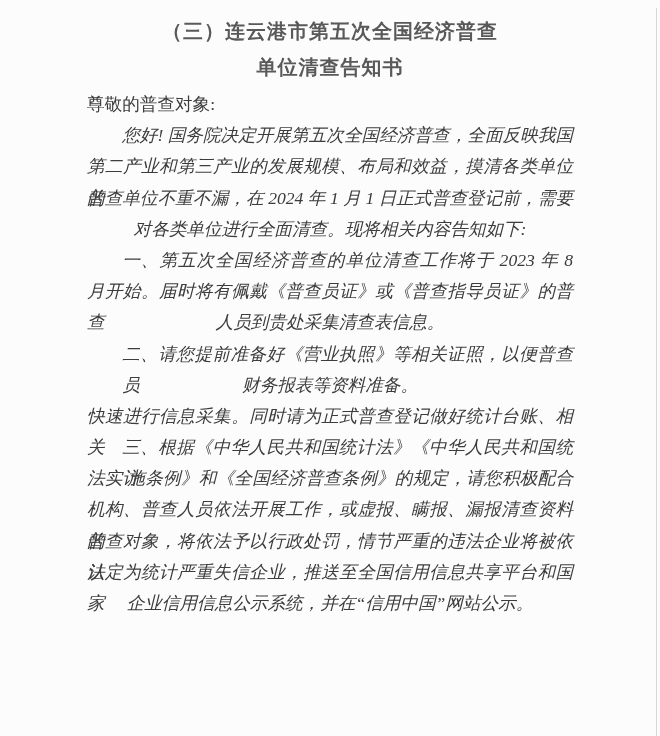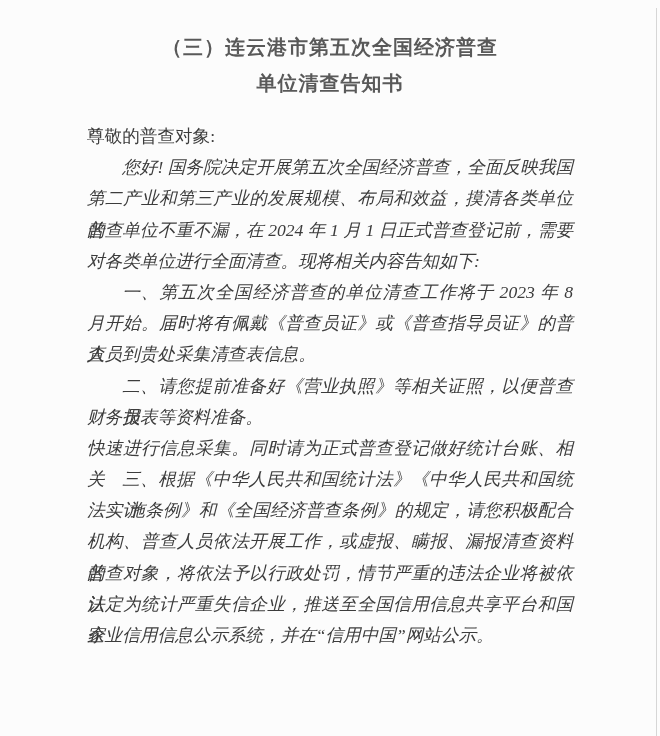--- a/index.html
+++ b/index.html
@@ -24,49 +24,49 @@
     position: absolute;
     top: 8px;
     bottom: 0;
     right: 3px;
     width: 1px;
     background: var(--edge-line, #d6d6d6);
   }
   .content {
     position: absolute;
     left: 87px;
-    top: 29px;
+    top: 13px;
     width: 486px;
   }
   .doc-title {
     text-align: center;
     font-family: "Liberation Sans", sans-serif;
     font-weight: bold;
     font-size: 20px;
     line-height: 36px;
     letter-spacing: 1px;
     color: var(--title-color, #595959);
   }
   .salutation {
-    margin-top: 20px;
+    margin-top: 4px;
     font-size: 17.6px;
     line-height: 31.2px;
     height: 31.2px;
     color: var(--text-color, #3c3c3c);
     white-space: nowrap;
   }
   .doc-body {
     color: var(--text-color, #3c3c3c);
     font-size: 17.6px;
     font-style: italic;
   }
   .doc-body .line {
     height: 31.2px;
     line-height: 31.2px;
-    text-align: left;
+    text-align: center;
   }
   .doc-body .line.fill {
     text-align: justify;
     text-align-last: justify;
   }
   .doc-body .line.indent {
     padding-left: 35.2px;
   }
 </style>
 </head>

